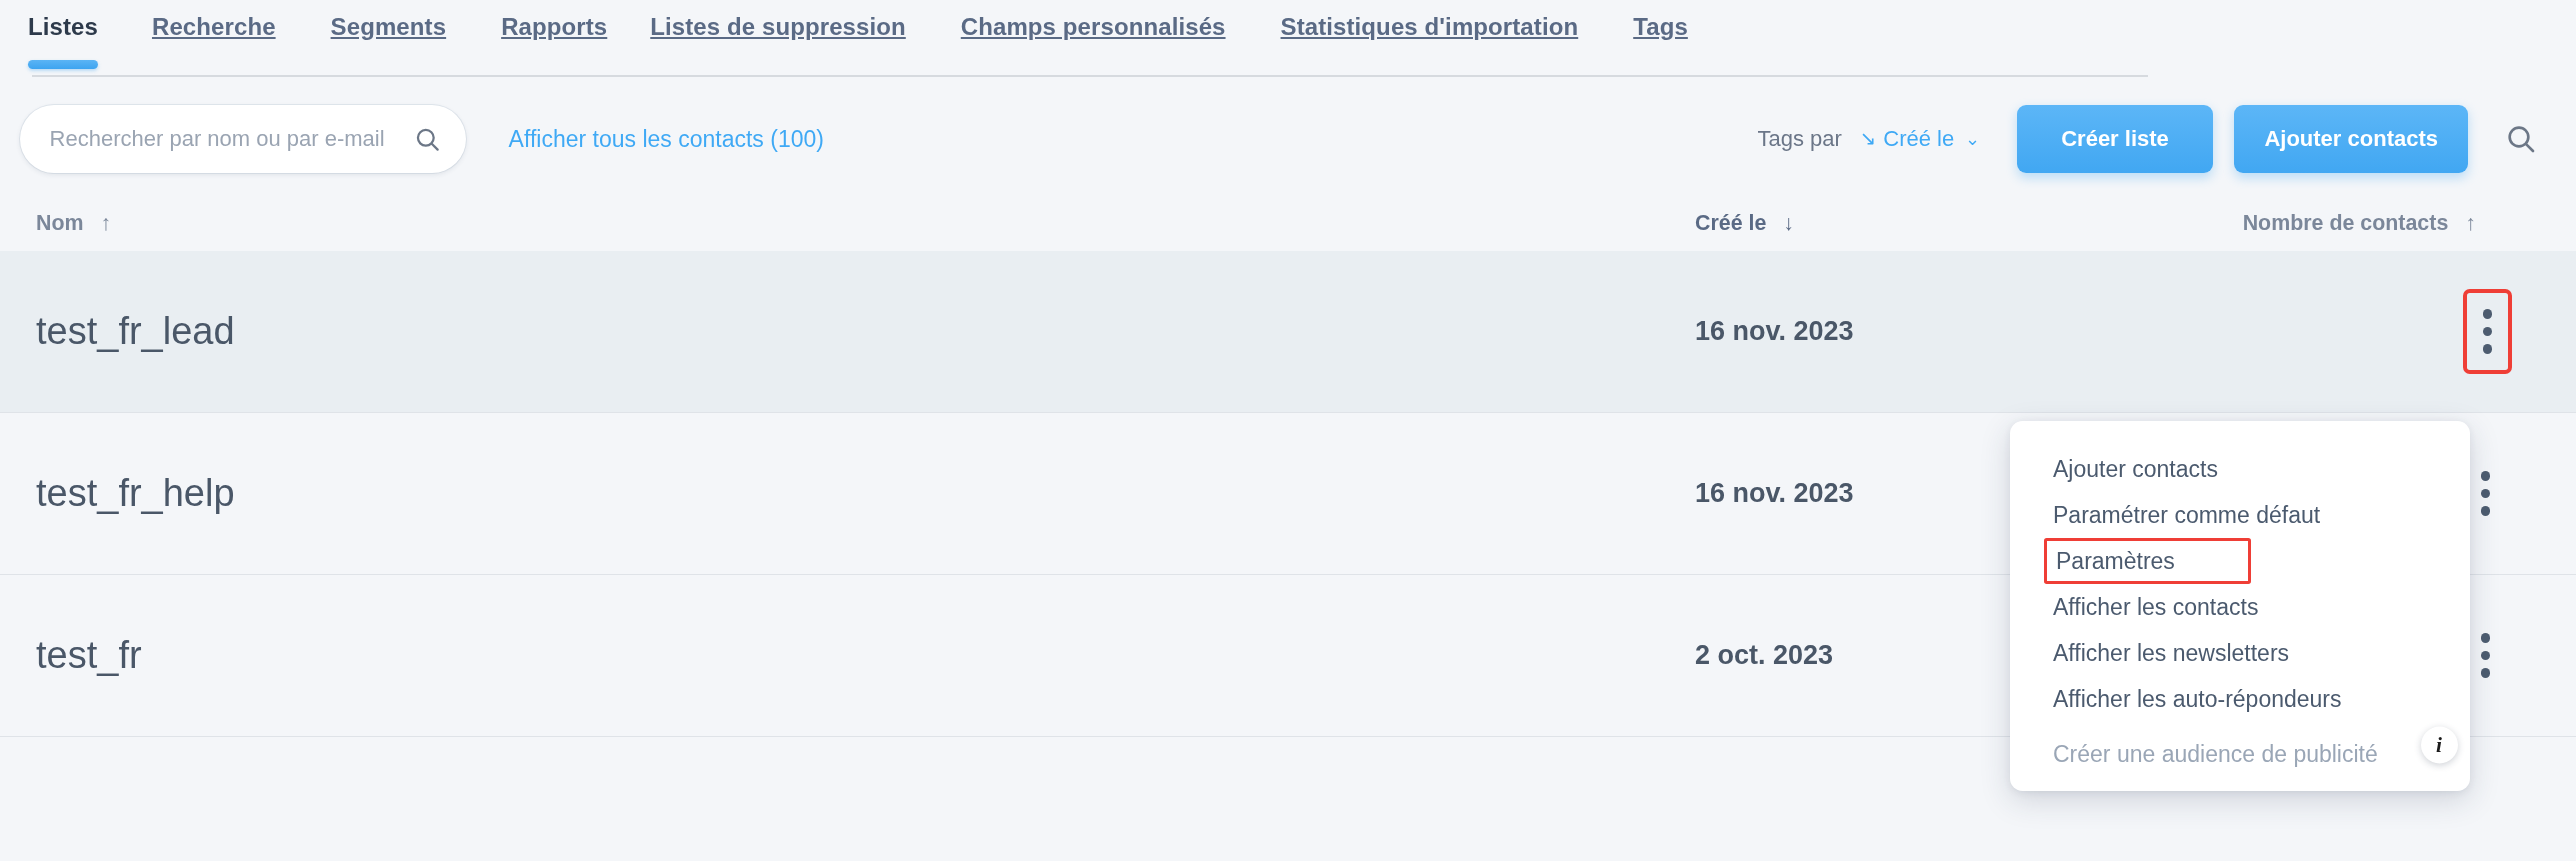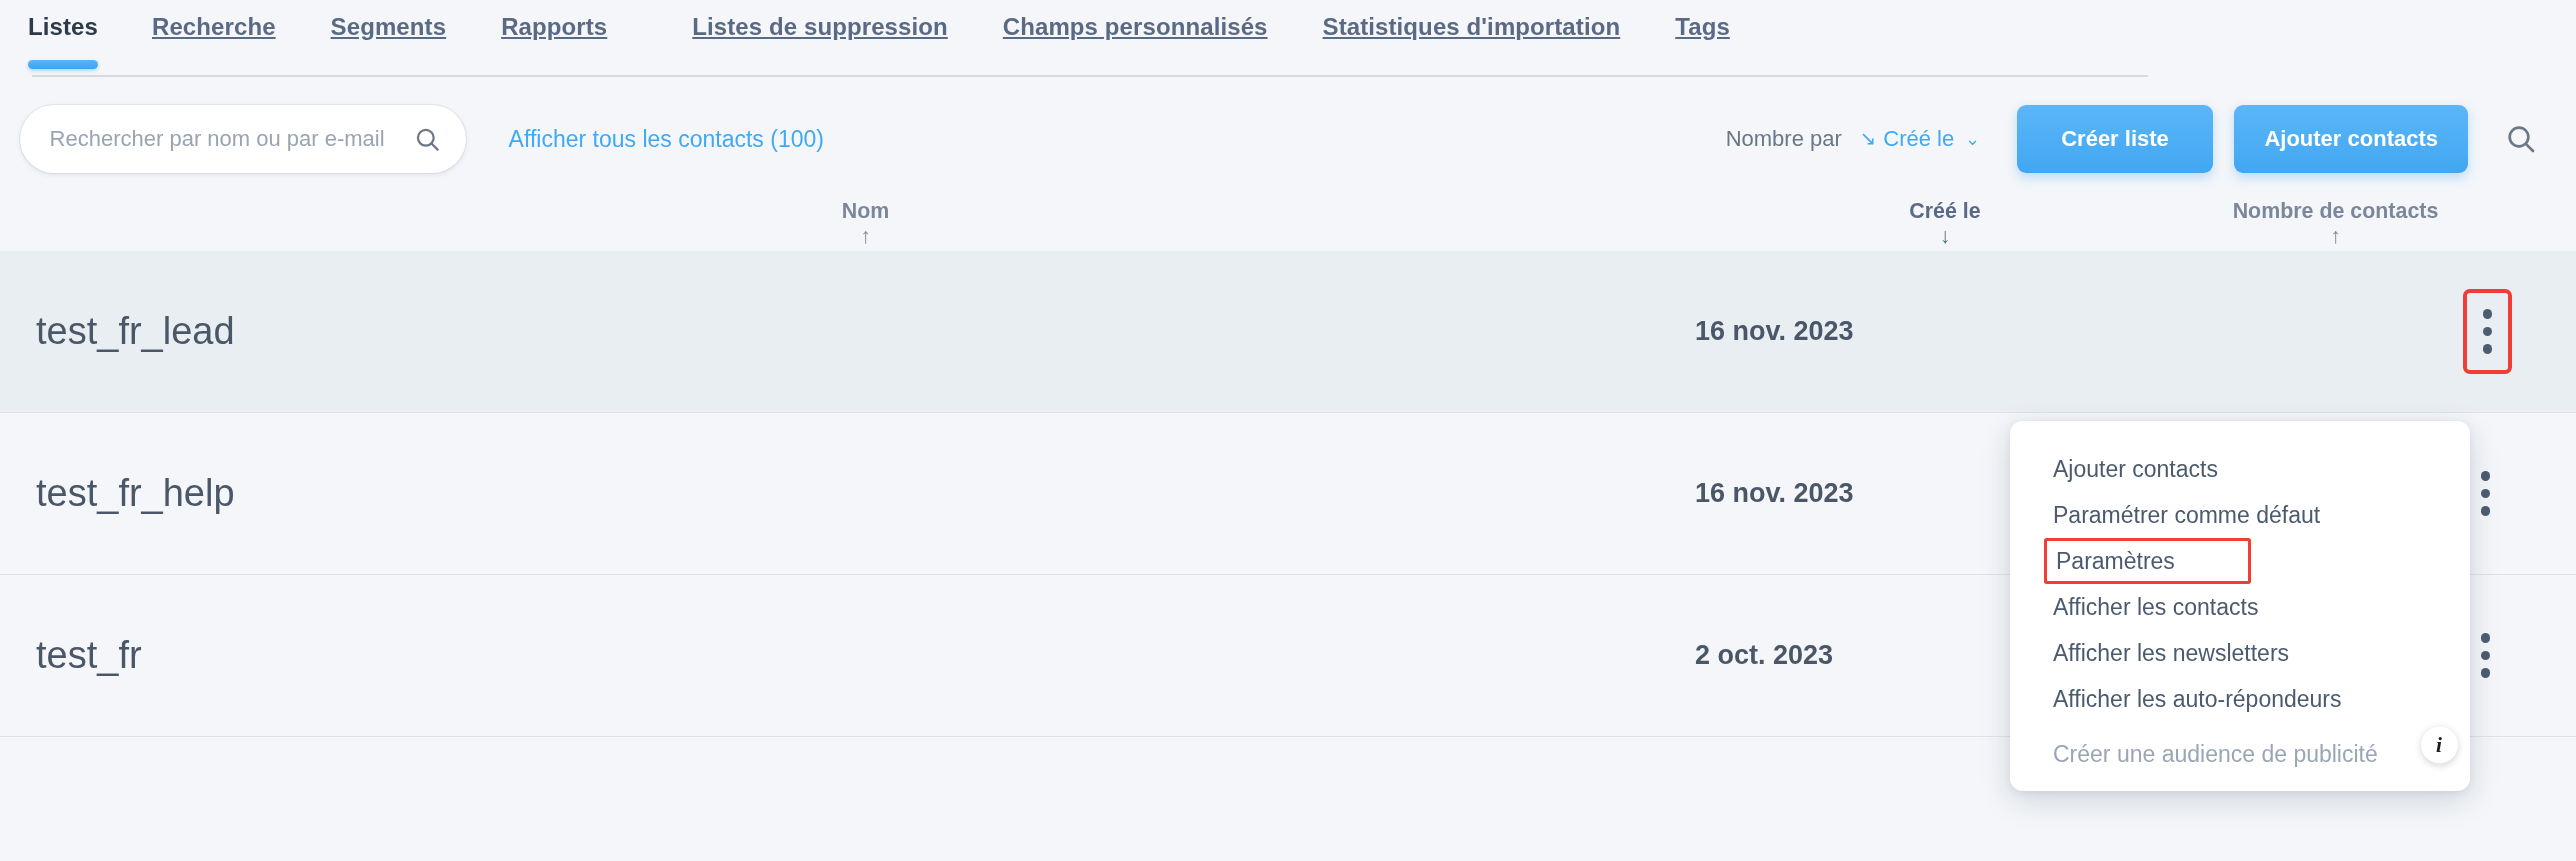--- a/index.html
+++ b/index.html
@@ -162,24 +162,23 @@
     align-items: center;
     height: 55px;
     padding: 0 32px 0 36px;
   }
   .th {
     font-size: 21.4px;
     color: #5a6a85;
     font-weight: bold;
     display: flex;
     align-items: center;
-    gap: 0;
-    cursor: pointer;
-    white-space: nowrap;
-    flex-direction: column;
+    gap: 17px;
+    cursor: pointer;
+    white-space: nowrap;
   }
   .th.muted { color: #7b879a; font-weight: bold; }
   .col-name { width: 1659px; }
   .col-date { width: 500px; }
   .col-count { flex: 1; display: flex; justify-content: flex-end; padding-right: 68px; }
 
   .trow {
     display: flex;
     align-items: center;
     height: 162px;
@@ -299,41 +298,41 @@
 
 <div class="app">
 
   <div class="tabbar">
     <div class="tabbar-rule"></div>
     <div class="tabbar-inner" id="tabs-container">
         <div class="tab active"><span>Listes</span><span class="tab-underline"></span></div>
         <div class="tab" style="margin-left: 54px;"><span>Recherche</span></div>
         <div class="tab" style="margin-left: 55px;"><span>Segments</span></div>
         <div class="tab" style="margin-left: 55px;"><span>Rapports</span></div>
-        <div class="tab" style="margin-left: 85px;"><span>Listes de suppression</span></div>
+        <div class="tab" style="margin-left: 43px;"><span>Listes de suppression</span></div>
         <div class="tab" style="margin-left: 55px;"><span>Champs personnalisés</span></div>
         <div class="tab" style="margin-left: 55px;"><span>Statistiques d'importation</span></div>
         <div class="tab" style="margin-left: 55px;"><span>Tags</span></div>
       </div>
   </div>
 
   <div class="toolbar">
     <div class="search-box">
       <input type="text" placeholder="Rechercher par nom ou par e-mail" style="">
       <span class="search-icon-sm">
         <svg viewBox="0 0 24 24" width="27" height="27" fill="none" stroke="#6c7787" stroke-width="2" stroke-linecap="round">
             <circle cx="10.5" cy="10.5" r="7"></circle>
             <line x1="16" y1="16" x2="21" y2="21"></line>
           </svg>
       </span>
     </div>
     <span class="show-all-link">Afficher tous les contacts (100)</span>
 
     <div class="toolbar-right">
-      <span class="sort-label">Nombre par</span>
+      <span class="sort-label">Tags par</span>
       <span class="sort-value">
         <span class="sort-arrow">↘</span>
         <span>Créé le</span>
         <span class="sort-caret">⌄</span>
       </span>
       <button class="btn">Créer liste</button>
       <button class="btn">Ajouter contacts</button>
       <span class="search-icon-btn">
         <svg viewBox="0 0 24 24" width="32" height="32" fill="none" stroke="#6c7787" stroke-width="2" stroke-linecap="round">
             <circle cx="10.5" cy="10.5" r="7"></circle>

